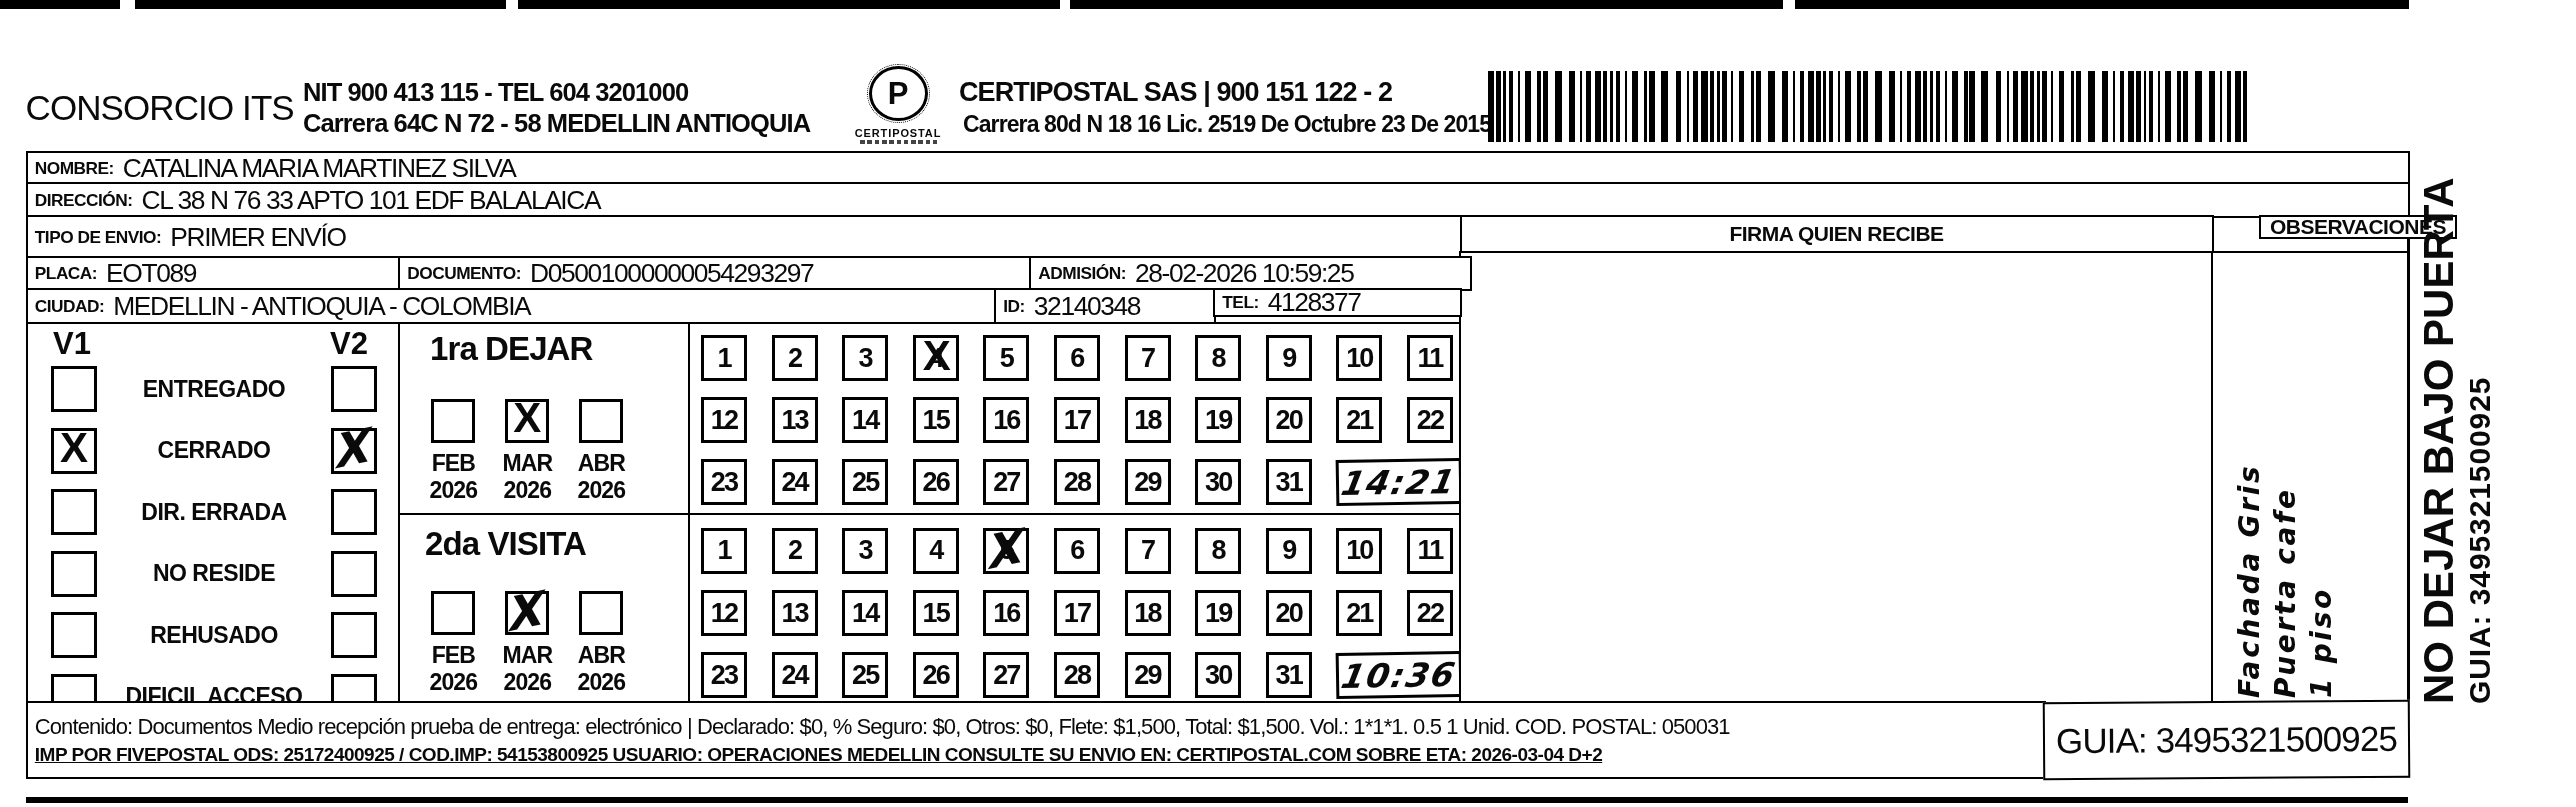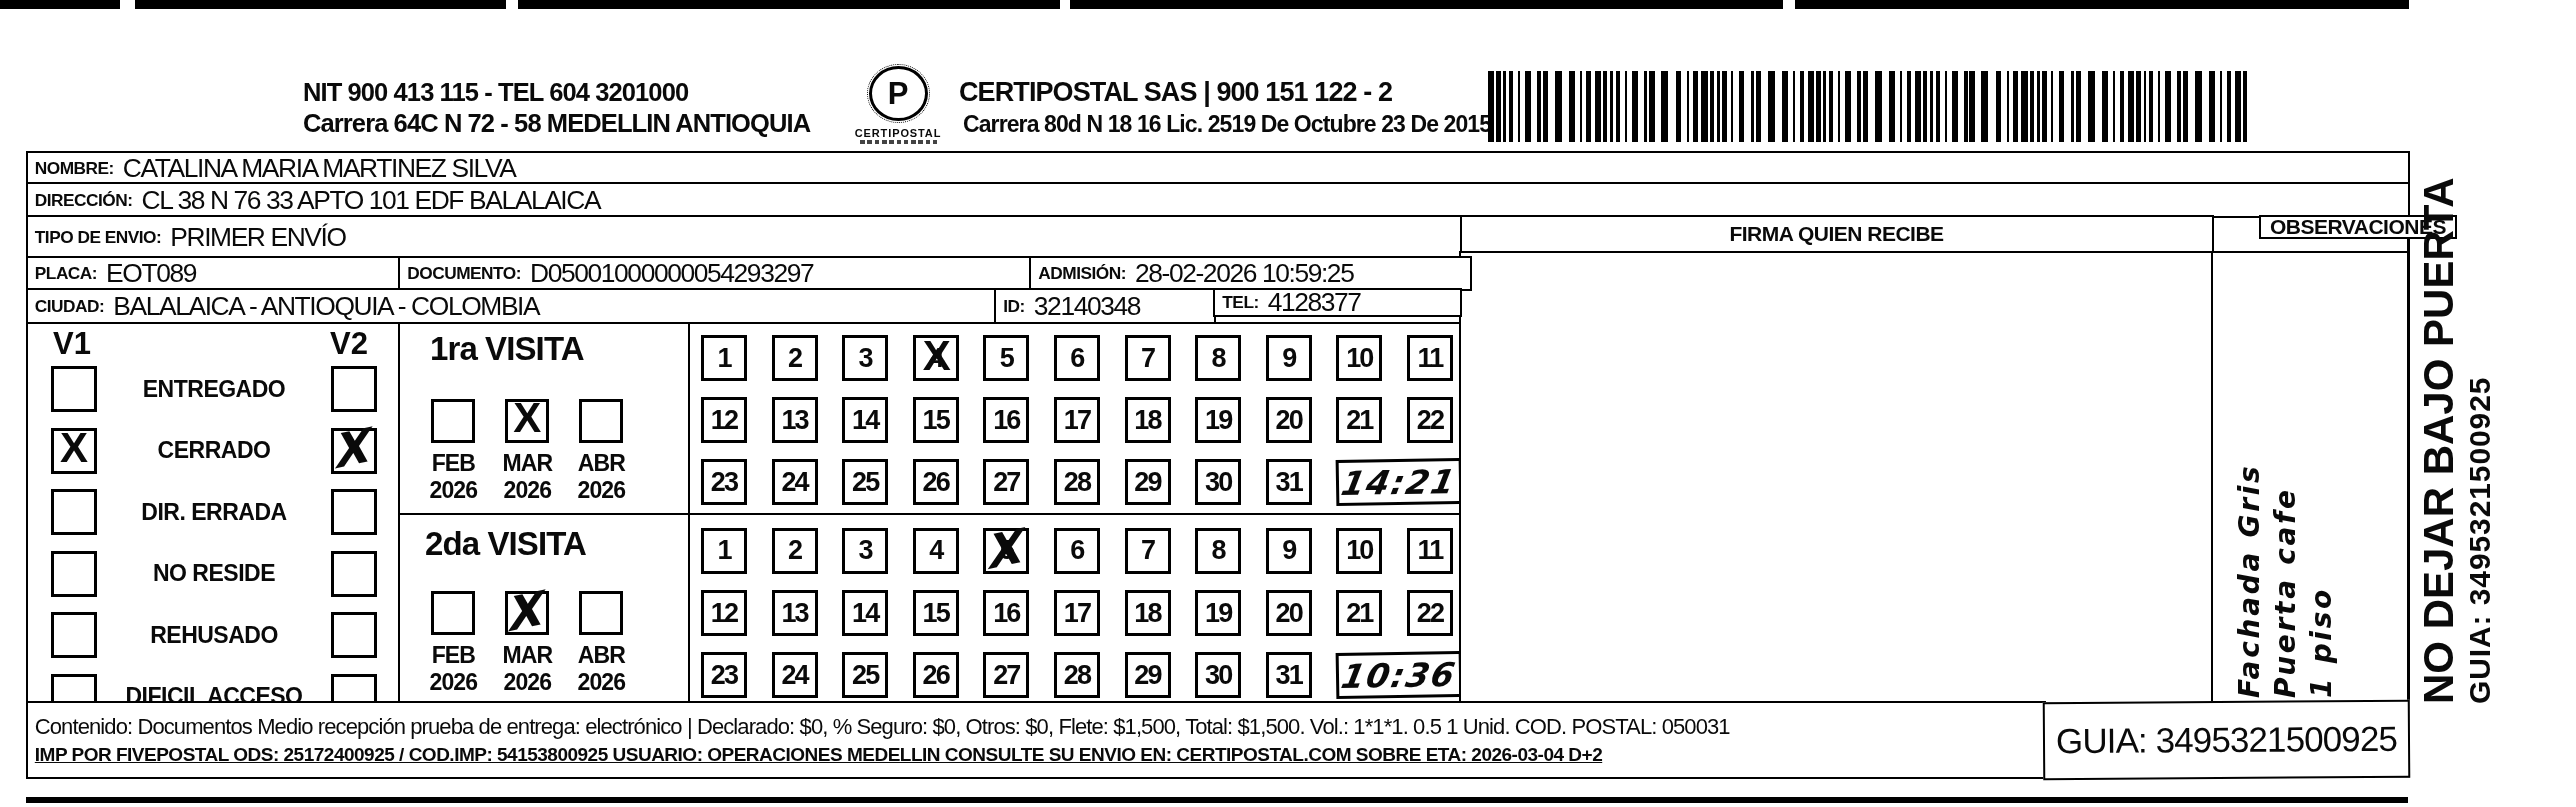--- a/index.html
+++ b/index.html
@@ -64,20 +64,21 @@
   .foot2{font-size:19px;font-weight:bold;letter-spacing:-0.5px;text-decoration:underline;}
   .guiacell{justify-content:center;font-size:35px;letter-spacing:-0.9px;transform:rotate(-0.4deg);}
 </style>
 </head>
 <body>
 
 <div class="sheet">
 
   <div class="scanbar"></div>
 
+  <div class="abs company">CONSORCIO ITS</div>
   <div class="abs coinfo">
     <div>NIT 900 413 115 - TEL 604 3201000</div>
     <div>Carrera 64C N 72 - 58 MEDELLIN ANTIOQUIA</div>
   </div>
   <div class="abs logo">
     <div class="logo-circle">
         <span>P</span>
       </div>
     <div class="logo-name">CERTIPOSTAL</div>
     <div class="logo-tag"></div>
@@ -286,21 +287,21 @@
   <div class="cell" style="left:398px;top:256px;width:633px;height:35px;">
     <span class="lbl">DOCUMENTO:</span>
     <span class="val">D05001000000054293297</span>
   </div>
   <div class="cell" style="left:1029px;top:256px;width:443px;height:35px;">
     <span class="lbl">ADMISIÓN:</span>
     <span class="val">28-02-2026 10:59:25</span>
   </div>
   <div class="cell" style="left:25.5px;top:288px;width:971px;height:36px;">
     <span class="lbl">CIUDAD:</span>
-    <span class="val">BALALAICA - ANTIOQUIA - COLOMBIA</span>
+    <span class="val">MEDELLIN - ANTIOQUIA - COLOMBIA</span>
   </div>
   <div class="cell" style="left:994px;top:288px;width:222px;height:36px;">
     <span class="lbl">ID:</span>
     <span class="val">32140348</span>
   </div>
   <div class="cell" style="left:1213px;top:288px;width:249px;height:29px;align-items:center;">
     <span class="lbl">TEL:</span>
     <span class="val">4128377</span>
   </div>
 
@@ -338,21 +339,21 @@
         <span class="box"></span>
       </div>
       <div class="status-row">
         <span class="box"></span>
         <span class="status-label">DIFICIL ACCESO</span>
         <span class="box"></span>
       </div>
     </div>
 
   <div class="cell" style="left:398px;top:322px;width:293px;height:194px;"></div>
-  <div class="vtitle" style="left:430px;top:330px;">1ra VISITA</div>
+  <div class="vtitle" style="left:430px;top:330px;">1ra DEJAR</div>
   <div class="months" id="months-0" style="left:409px;top:399px;">
       <div class="month"><span class="box"></span><span class="mlabel">FEB</span><span class="myear">2026</span></div>
       <div class="month"><span class="box"><i class="mark printed">X</i></span><span class="mlabel">MAR</span><span class="myear">2026</span></div>
       <div class="month"><span class="box"></span><span class="mlabel">ABR</span><span class="myear">2026</span></div>
     </div>
 
   <div class="cell" style="left:398px;top:513px;width:293px;height:191px;"></div>
   <div class="vtitle" style="left:425px;top:525px;">2da VISITA</div>
   <div class="months" id="months-1" style="left:409px;top:591px;">
       <div class="month"><span class="box"></span><span class="mlabel">FEB</span><span class="myear">2026</span></div>

